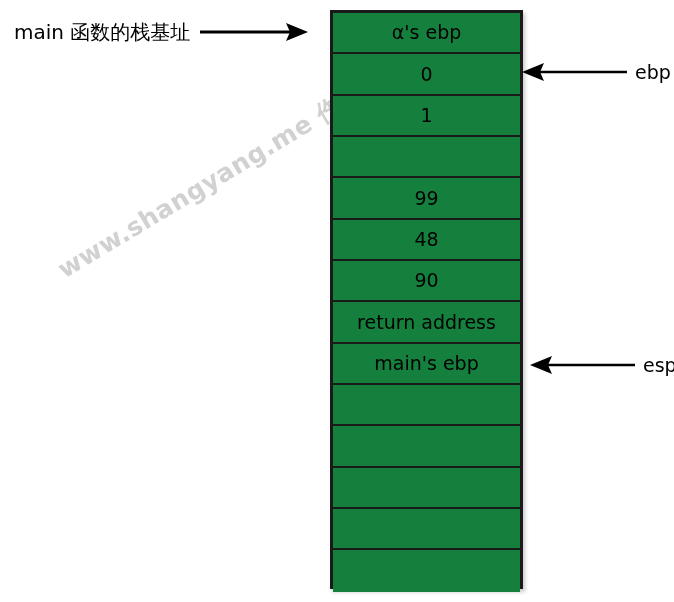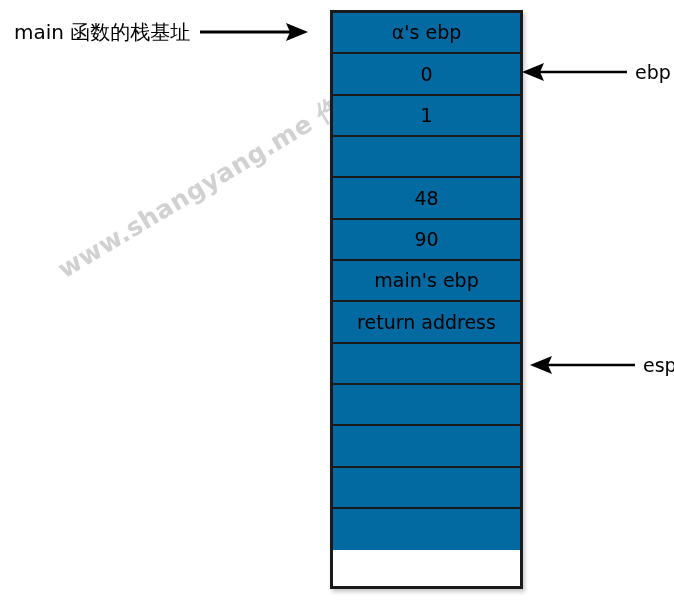--- a/index.html
+++ b/index.html
@@ -49,21 +49,21 @@
     box-shadow: 2px 3px 4px rgba(0,0,0,0.22);
   }
   .stack-row {
     position: relative;
     height: 41.35px;
     box-sizing: border-box;
     border-bottom: 2.4px solid #1a1a1a;
     display: flex;
     align-items: center;
     justify-content: center;
-    background: #0369a1;
+    background: #15803d;
   }
   .stack-row:last-child {
     border-bottom: none;
   }
   .cell-text {
     font-family: "DejaVu Sans", "Liberation Sans", sans-serif;
     font-size: 19px;
     font-weight: 400;
     color: #000000;
     line-height: 1;
@@ -115,30 +115,33 @@
   <div class="stack-row">
     <span class="cell-text">0</span>
   </div>
   <div class="stack-row">
     <span class="cell-text">1</span>
   </div>
   <div class="stack-row">
     <span class="cell-text"></span>
   </div>
   <div class="stack-row">
+    <span class="cell-text">99</span>
+  </div>
+  <div class="stack-row">
     <span class="cell-text">48</span>
   </div>
   <div class="stack-row">
     <span class="cell-text">90</span>
   </div>
   <div class="stack-row">
-    <span class="cell-text">main's ebp</span>
+    <span class="cell-text">return address</span>
   </div>
   <div class="stack-row">
-    <span class="cell-text">return address</span>
+    <span class="cell-text">main's ebp</span>
   </div>
   <div class="stack-row">
     <span class="cell-text"></span>
   </div>
   <div class="stack-row">
     <span class="cell-text"></span>
   </div>
   <div class="stack-row">
     <span class="cell-text"></span>
   </div>

